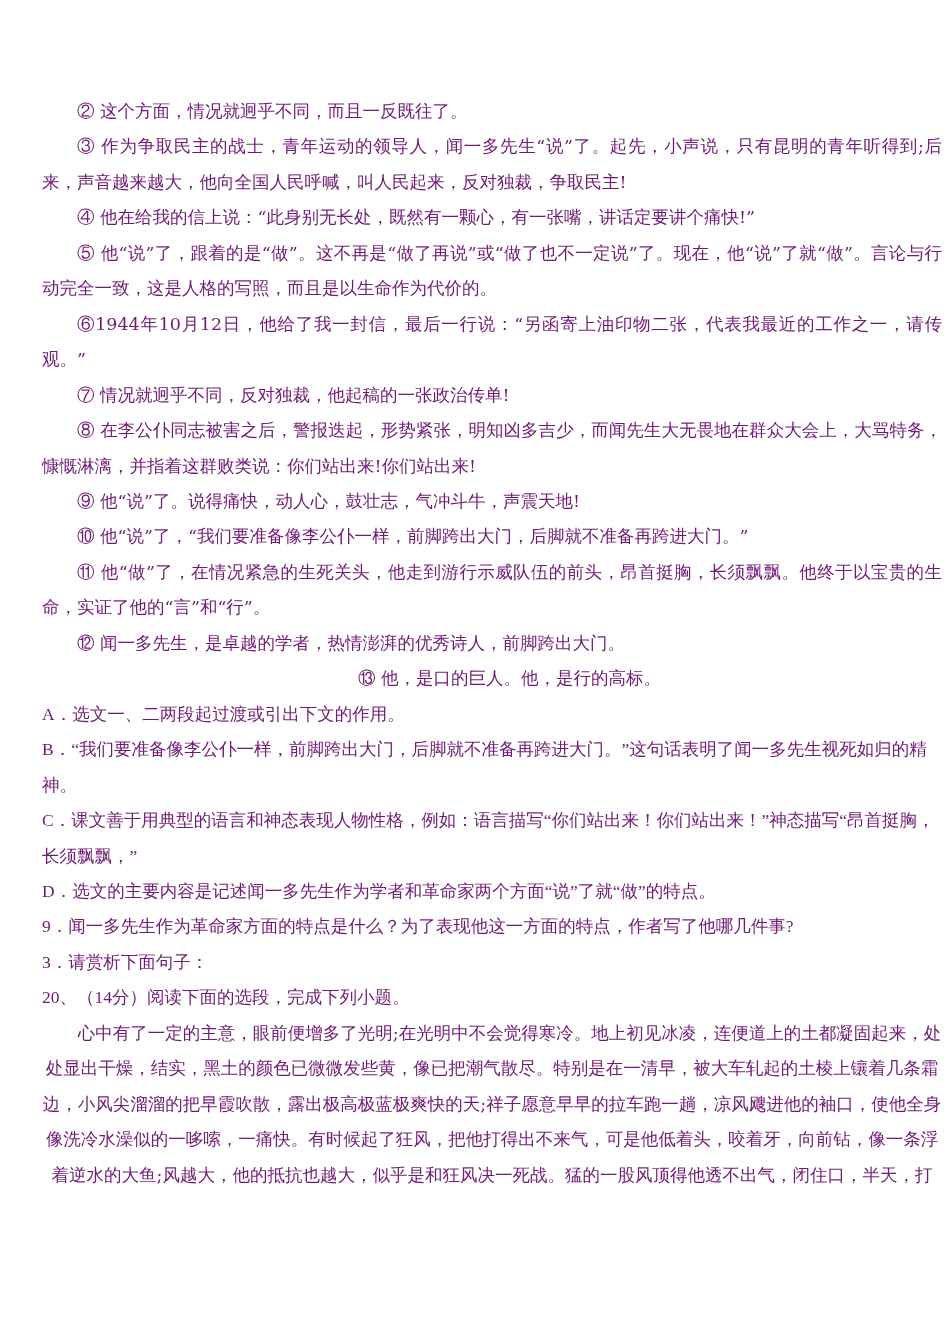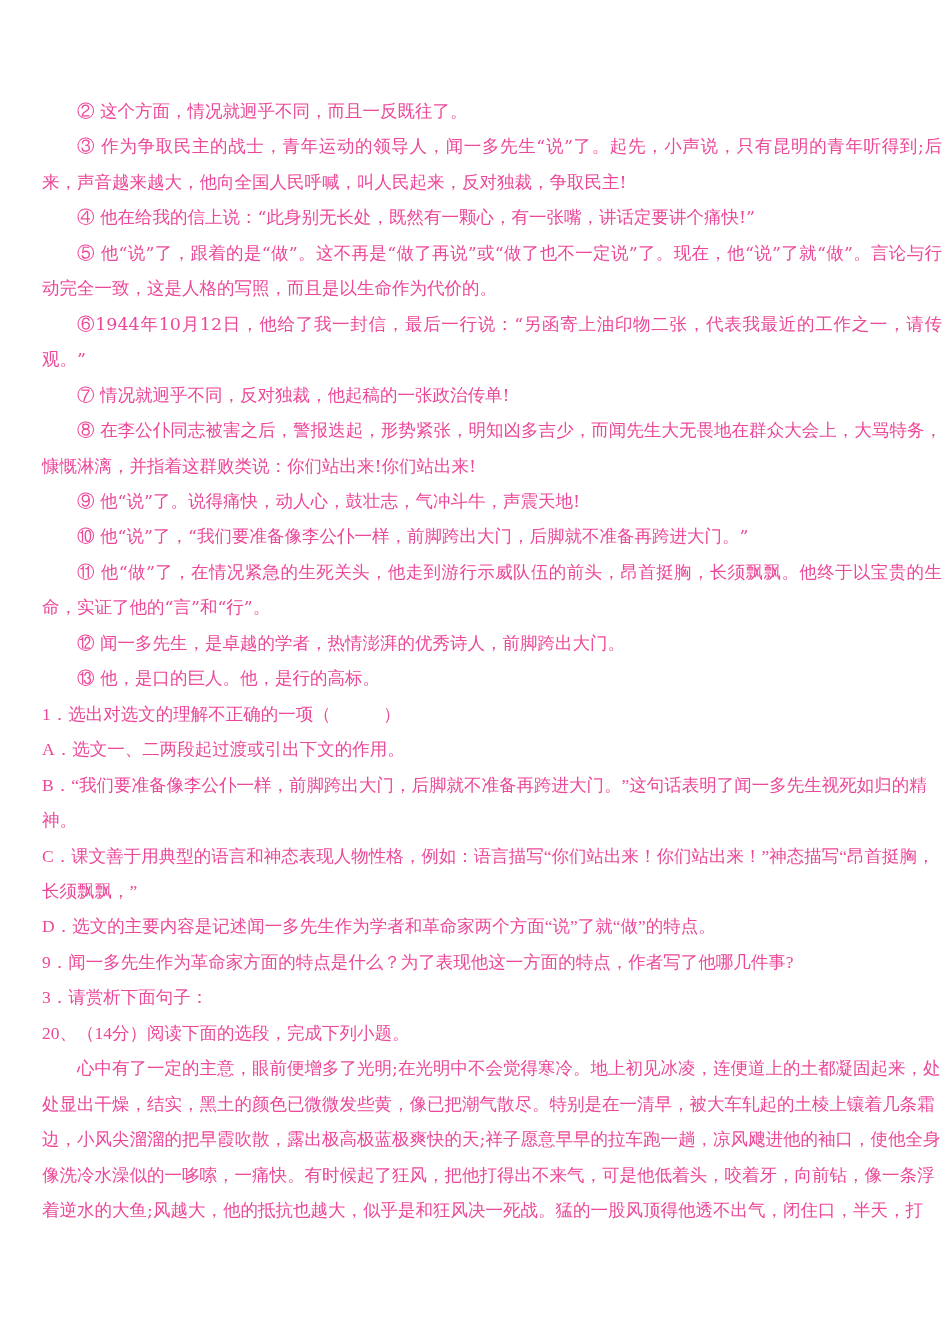--- a/index.html
+++ b/index.html
@@ -11,39 +11,39 @@
     width: 950px;
     height: 1344px;
     overflow: hidden;
     font-family: "Liberation Serif", "DejaVu Serif", serif;
   }
   .page {
     box-sizing: border-box;
     width: 756px;
     height: 1344px;
     padding: 94px 8px 0 42px;
-    color: #ec4899;
+    color: #701a75;
   }
   .content {
     width: 900px;
   }
   .line {
     margin: 0;
     font-size: 17.5px;
     line-height: 35.45px;
     white-space: normal;
     word-break: break-all;
   }
   
   .kai {
     font-family: "DejaVu Serif", "Liberation Serif", serif;
     text-align: justify;
   }
   .kai:last-child, .kai.noJust {
-    text-align: left;
+    text-align: center;
   }
   .indent {
     text-indent: 2em;
   }
   
   .song {
     font-family: "Liberation Serif", "DejaVu Serif", serif;
     text-align: left;
   }
 </style>
@@ -62,21 +62,20 @@
         <p class="line kai indent">⑦ 情况就迥乎不同，反对独裁，他起稿的一张政治传单!</p>
         <p class="line kai indent">⑧ 在李公仆同志被害之后，警报迭起，形势紧张，明知凶多吉少，而闻先生大无畏地在群众大会上，大骂特务，慷慨淋漓，并指着这群败类说：你们站出来!你们站出来!</p>
         <p class="line kai indent">⑨ 他“说”了。说得痛快，动人心，鼓壮志，气冲斗牛，声震天地!</p>
         <p class="line kai indent">⑩ 他“说”了，“我们要准备像李公仆一样，前脚跨出大门，后脚就不准备再跨进大门。”</p>
         <p class="line kai indent">⑪ 他“做”了，在情况紧急的生死关头，他走到游行示威队伍的前头，昂首挺胸，长须飘飘。他终于以宝贵的生命，实证了他的“言”和“行”。</p>
         <p class="line kai indent">⑫ 闻一多先生，是卓越的学者，热情澎湃的优秀诗人，前脚跨出大门。</p>
         <p class="line kai indent">⑬ 他，是口的巨人。他，是行的高标。</p>
       </section>
 
     <section>
-        <p class="line song">1．选出对选文的理解不正确的一项（　　　）</p>
         <p class="line song">A．选文一、二两段起过渡或引出下文的作用。</p>
         <p class="line song">B．“我们要准备像李公仆一样，前脚跨出大门，后脚就不准备再跨进大门。”这句话表明了闻一多先生视死如归的精神。</p>
         <p class="line song">C．课文善于用典型的语言和神态表现人物性格，例如：语言描写“你们站出来！你们站出来！”神态描写“昂首挺胸，长须飘飘，”</p>
         <p class="line song">D．选文的主要内容是记述闻一多先生作为学者和革命家两个方面“说”了就“做”的特点。</p>
         <p class="line song">9．闻一多先生作为革命家方面的特点是什么？为了表现他这一方面的特点，作者写了他哪几件事?</p>
         <p class="line song">3．请赏析下面句子：</p>
       </section>
 
 
     <p class="line song">20、（14分）阅读下面的选段，完成下列小题。</p>

